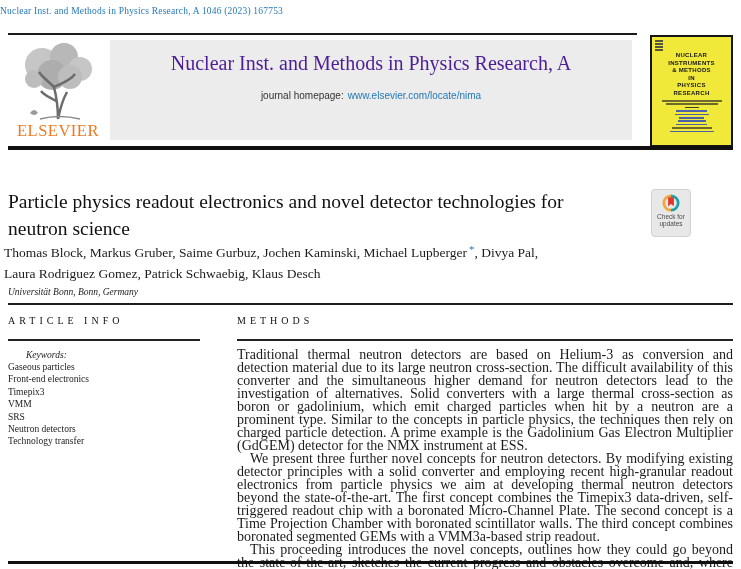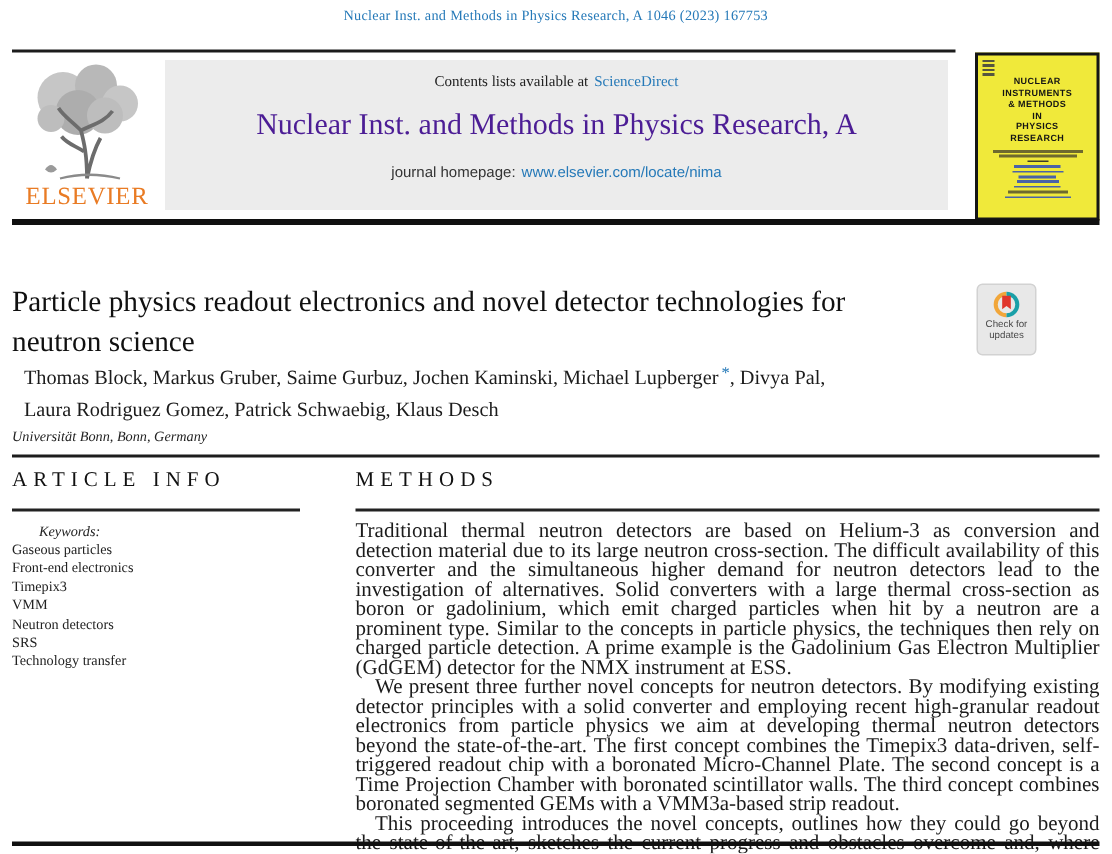--- a/index.html
+++ b/index.html
@@ -1,21 +1,21 @@
 <!DOCTYPE html>
 <html><head>
 <meta charset="utf-8">
 <style>
   html,body{margin:0;padding:0;background:#fff;}
   .page{position:relative;width:741px;height:569px;background:#ffffff;overflow:hidden;
         font-family:"Liberation Serif",serif;color:#1a1a1a;}
   .link{color:#2579b8;text-decoration:none;cursor:pointer;}
 
   
-  .citation{position:absolute;top:6px;left:0;width:741px;text-align:center;
+  .citation{position:absolute;top:6px;left:0;width:741px;text-align:left;
             font-size:9.5px;color:#2579b8;letter-spacing:.2px;}
 
   
   .top-rule{position:absolute;left:8px;top:33px;width:629px;height:2px;background:#1c1c1c;}
   .thick-rule{position:absolute;left:8px;top:146px;width:725px;height:4px;background:#101010;}
 
   
   .logo-block{position:absolute;left:8px;top:40px;width:100px;height:103px;text-align:center;}
   .logo-block svg{display:block;margin:1px auto 0;}
   .wordmark{font-size:16.5px;color:#e97b24;letter-spacing:.5px;margin-top:0;}
@@ -40,38 +40,38 @@
   .cover-bars div{height:1.6px;margin:1.8px auto;}
   .bar-olive{background:#6e6a2e;}
   .bar-blue{background:#4a63a8;}
   .bar-dark{background:#3c3c2c;}
   .w60{width:60px}.w52{width:52px}.w14{width:14px}.w34{width:34px}.w28{width:28px}
   .w31{width:31px}.w25{width:25px}.w40{width:40px}.w44{width:44px}
 
   
   .article-title{position:absolute;left:8px;top:188px;width:645px;font-size:19.5px;
                  line-height:27px;color:#101010;}
-  .authors{position:absolute;left:16px;top:239px;width:655px;font-size:13.5px;line-height:21px;color:#1b1b1b;}
+  .authors{position:absolute;left:4px;top:239px;width:655px;font-size:13.5px;line-height:21px;color:#1b1b1b;}
   .corr-mark{color:#2579b8;font-size:11px;vertical-align:4px;margin-left:2px;cursor:pointer;}
   .affiliation{position:absolute;left:8px;top:287px;font-size:9.5px;font-style:italic;color:#222;}
 
   
   .check-badge{position:absolute;left:651px;top:189px;width:38px;height:46px;background:#e8e8e8;
                border:1px solid #d2d2d2;border-radius:4px;text-align:center;cursor:pointer;}
   .check-badge svg{display:block;margin:4px auto 1px;}
   .check-label{font-family:"Liberation Sans",sans-serif;font-size:6.5px;line-height:7px;color:#4a4a4a;}
 
   
   .mid-rule{position:absolute;left:8px;top:303px;width:725px;height:2px;background:#1c1c1c;}
   .bottom-rule{position:absolute;left:8px;top:561px;width:725px;height:2.5px;background:#101010;}
 
   
   .info-col{position:absolute;left:8px;top:314px;width:192px;}
   .abs-col{position:absolute;left:237px;top:314px;width:496px;}
-  .col-heading{font-size:14px;letter-spacing:4px;color:#111;line-height:13px;}
+  .col-heading{font-size:10px;letter-spacing:4px;color:#111;line-height:13px;}
   .heading-rule{margin-top:12px;height:1.5px;background:#222;}
   .keywords{margin-top:8px;font-size:9.5px;line-height:12.4px;color:#222;}
   .kw-label{font-style:italic;margin-left:18px;}
   .abs-col p{margin:0;font-size:14px;line-height:13px;text-align:justify;color:#1b1b1b;}
   .abs-col .abs-body{margin-top:7px;}
   .abs-col p + p{text-indent:13px;}
 </style>
 </head>
 <body>
 
@@ -90,23 +90,20 @@
       <circle cx="58" cy="36" r="12" fill="#bdbdbd"></circle>
       <circle cx="22" cy="38" r="9" fill="#bdbdbd"></circle>
       <path d="M46 78 C46 62 44 54 42 46 M42 46 C36 40 30 36 27 31 M42 46 C50 42 58 40 63 33 M46 78 C48 68 50 60 55 51 M44 60 C38 56 33 55 29 50" stroke="#6c6c6c" stroke-width="2.5" fill="none"></path>
       <path d="M28 78 Q47 73 68 78" stroke="#8a8a8a" stroke-width="1.5" fill="none"></path>
       <path d="M18 72 q4 -6 8 0 q-4 4 -8 0" fill="#9a9a9a"></path>
     </svg>
     <div class="wordmark">ELSEVIER</div>
   </div>
 
   <div class="banner">
-    <div class="contents-line">
-      <span class="pre">Contents lists available at</span><a class="link">ScienceDirect</a>
-    </div>
     <div class="journal-title">Nuclear Inst. and Methods in Physics Research, A</div>
     <div class="homepage-line">
       <span class="pre">journal homepage:</span><a class="link">www.elsevier.com/locate/nima</a>
     </div>
   </div>
 
   <div class="cover">
     <div class="cover-logo"></div>
     <div class="cover-title">
       <div>NUCLEAR</div>
@@ -160,22 +157,22 @@
 
   <div class="info-col">
     <div class="col-heading">ARTICLE INFO</div>
     <div class="heading-rule"></div>
     <div class="keywords">
       <div class="kw-label">Keywords:</div>
       <div>Gaseous particles</div>
       <div>Front-end electronics</div>
       <div>Timepix3</div>
       <div>VMM</div>
+      <div>SRS</div>
       <div>Neutron detectors</div>
-      <div>SRS</div>
       <div>Technology transfer</div>
     </div>
   </div>
 
   <div class="abs-col">
     <div class="col-heading">METHODS</div>
     <div class="heading-rule"></div>
     <div class="abs-body">
       <p>Traditional thermal neutron detectors are based on Helium-3 as conversion and detection material due to its large neutron cross-section. The difficult availability of this converter and the simultaneous higher demand for neutron detectors lead to the investigation of alternatives. Solid converters with a large thermal cross-section as boron or gadolinium, which emit charged particles when hit by a neutron are a prominent type. Similar to the concepts in particle physics, the techniques then rely on charged particle detection. A prime example is the Gadolinium Gas Electron Multiplier (GdGEM) detector for the NMX instrument at ESS.</p>
       <p>We present three further novel concepts for neutron detectors. By modifying existing detector principles with a solid converter and employing recent high-granular readout electronics from particle physics we aim at developing thermal neutron detectors beyond the state-of-the-art. The first concept combines the Timepix3 data-driven, self-triggered readout chip with a boronated Micro-Channel Plate. The second concept is a Time Projection Chamber with boronated scintillator walls. The third concept combines boronated segmented GEMs with a VMM3a-based strip readout.</p>

